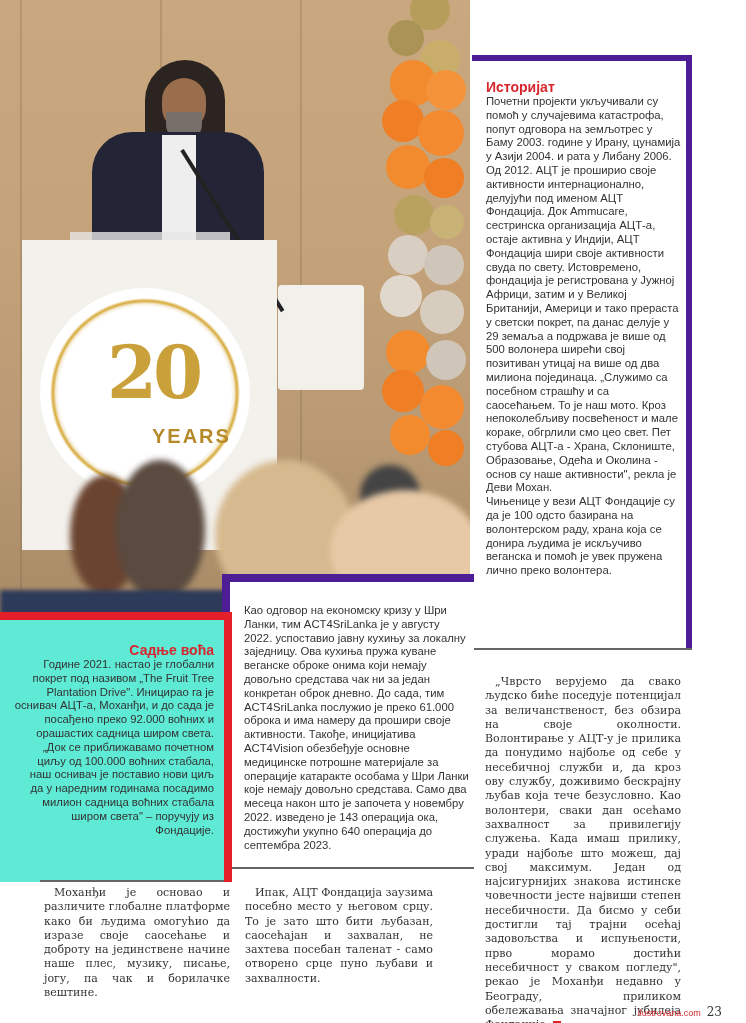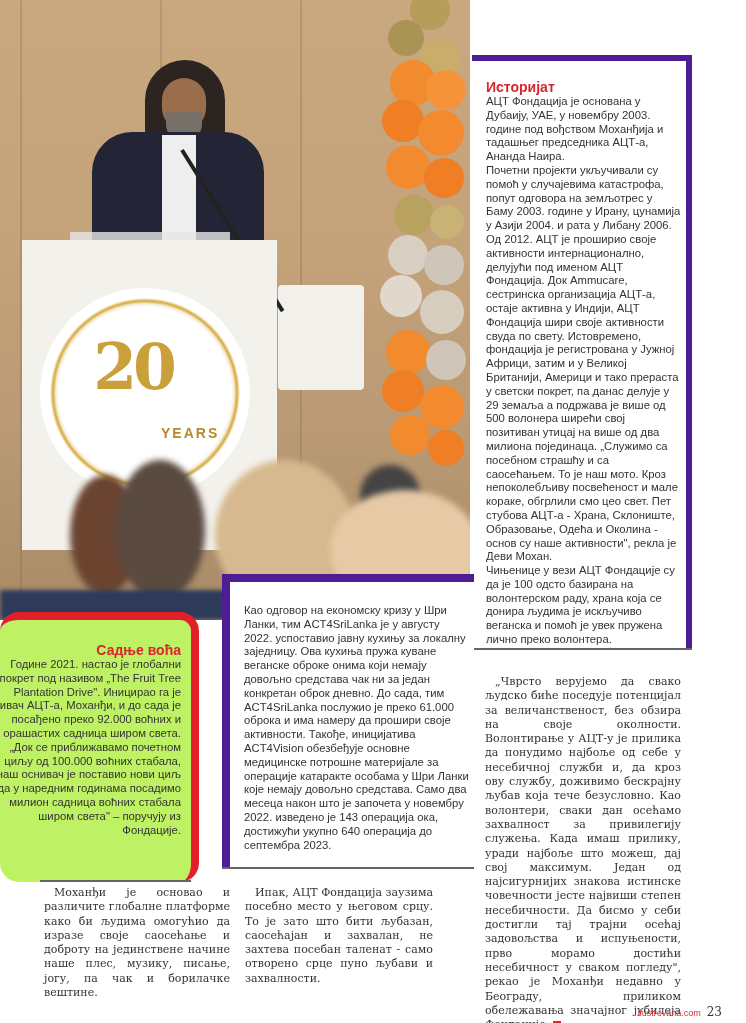--- a/index.html
+++ b/index.html
@@ -11,44 +11,44 @@
   .speaker-hair { position:absolute; left:145px; top:60px; width:80px; height:90px; border-radius:40px 40px 20px 20px; background:#2c2420; }
   .speaker-face { position:absolute; left:162px; top:78px; width:44px; height:52px; border-radius:22px; background:#9a6d4c; }
   .speaker-beard { position:absolute; left:166px; top:112px; width:36px; height:30px; border-radius:0 0 18px 18px; background:#777068; }
   .speaker-body { position:absolute; left:92px; top:132px; width:172px; height:110px; border-radius:40px 40px 0 0; background:#232536; }
   .speaker-shirt { position:absolute; left:162px; top:135px; width:34px; height:105px; background:#eee; }
   .mic-stand { position:absolute; left:180px; top:150px; width:4px; height:190px; background:#222; transform:rotate(-32deg); transform-origin:top; }
   .podium { position:absolute; left:22px; top:240px; width:255px; height:310px; background:#f3f1ec; }
   .podium-top { position:absolute; left:70px; top:232px; width:160px; height:8px; background:rgba(230,230,230,0.8); }
   .seal { position:absolute; left:40px; top:288px; width:210px; height:210px; border-radius:50%;
           background:radial-gradient(circle,#fff 0 58%,#f6efdc 60%,#d7a93a 62%,#fff 64%,#fff 88%,#d29a2a 90%,#b88420 100%); }
-  .seal-num { position:absolute; left:48px; top:330px; width:170px; text-align:center; font-family:"DejaVu Serif", serif;
-              font-size:63px; font-weight:bold; color:#caa03a; letter-spacing:-4px; }
-  .seal-years { position:absolute; left:161px; top:425px; font-size:14px; color:#b48a2a; letter-spacing:2px; font-family:"Liberation Sans", sans-serif; font-weight:bold; }
+  .seal-num { position:absolute; left:68px; top:330px; width:170px; text-align:center; font-family:"DejaVu Serif", serif;
+              font-size:72px; font-weight:bold; color:#caa03a; letter-spacing:-4px; }
+  .seal-years { position:absolute; left:152px; top:425px; font-size:20px; color:#b48a2a; letter-spacing:2px; font-family:"Liberation Sans", sans-serif; font-weight:bold; }
   .ac-unit { position:absolute; left:278px; top:285px; width:86px; height:105px; background:#f2f0ea; border-radius:4px; }
   .balloons { position:absolute; left:380px; top:0; width:92px; height:480px; }
   .bal { position:absolute; border-radius:50%; }
   .audience { position:absolute; left:0; top:450px; width:470px; height:170px; }
   .head { position:absolute; border-radius:50%; filter:blur(3px); }
   .caption { position:absolute; left:306px; top:161px; width:90px; font-family:"Liberation Sans", sans-serif; font-weight:bold;
              font-size:8.5px; line-height:12px; color:#fff; }
 
   .box { position:absolute; background:#fff; border:6px solid #4c1d95; box-sizing:border-box; }
   .box h3 { margin:0; color:#d7262e; font-family:"Liberation Sans", sans-serif; font-weight:bold; font-size:14px; }
   .box p { margin:0; font-family:"Liberation Sans", sans-serif; font-size:11.3px; line-height:13.8px; color:#333; }
 
   .box-hist { left:472px; top:55px; width:220px; height:595px; border-left:none; border-bottom:none; }
   .box-hist .inner { position:absolute; left:14px; top:18px; width:195px; }
   .box-hist .bottom-rule { position:absolute; left:0; right:-6px; bottom:0; height:2px; background:#666; }
 
   .box-sri { left:222px; top:574px; width:252px; height:295px; border-right:none; border-bottom:none; border-width:8px; }
   .box-sri .inner { position:absolute; left:14px; top:22px; width:225px; }
   .box-sri .bottom-rule { position:absolute; left:-8px; right:0; bottom:0; height:2px; background:#666; }
 
-  .box-fruit { left:0; top:612px; width:199px; height:270px; border-left:none; border-top:8px solid #e3202a; border-right:8px solid #e3202a; border-bottom:none; background:#bef264;border-radius:19px; }
+  .box-fruit { left:0; top:612px; width:232px; height:270px; border-left:none; border-top:8px solid #e3202a; border-right:8px solid #e3202a; border-bottom:none; background:#5eead4; }
   .box-fruit .inner { position:absolute; right:10px; top:22px; width:200px; text-align:right; }
   .box-fruit h3 { text-align:right; }
   .box-fruit .bottom-rule { position:absolute; left:40px; right:0; bottom:0; height:2px; background:#666; }
 
   .col { position:absolute; font-family:"DejaVu Serif", serif; font-size:11px; line-height:14.3px; color:#333; text-align:justify; margin:0; }
   .col p { margin:0; text-indent:10px; }
   .col-1 { left:44px; top:886px; width:186px; }
   .col-2 { left:245px; top:886px; width:188px; }
   .col-3 { left:485px; top:675px; width:196px; }
   .endmark { display:inline-block; width:8px; height:8px; background:#e3202a; margin-left:4px; vertical-align:middle; }
@@ -111,21 +111,20 @@
     <div class="head" style="left:360px;top:15px;width:60px;height:60px;background:#444"></div>
     <div class="head" style="left:330px;top:40px;width:150px;height:120px;background:#e7c9a6"></div>
     <div style="position:absolute;left:0;top:140px;width:230px;height:30px;background:#2e3a5a;filter:blur(2px)"></div>
   </div>
 
 </div>
 
 <div class="box box-hist">
   <div class="inner">
     <h3>Историјат</h3>
-    <p>АЦТ Фондација је основана у Дубаију, УАЕ, у новембру 2003. године под вођством Моханђија и тадашњег председника АЦТ-а, Ананда Наира.</p>
     <p>Почетни пројекти укључивали су помоћ у случајевима катастрофа, попут одговора на земљотрес у Баму 2003. године у Ирану, цунамија у Азији 2004. и рата у Либану 2006. Од 2012. АЦТ је проширио своје активности интернационално, делујући под именом АЦТ Фондација. Док Ammucare, сестринска организација АЦТ-а, остаје активна у Индији, АЦТ Фондација шири своје активности свуда по свету. Истовремено, фондација је регистрована у Јужној Африци, затим и у Великој Британији, Америци и тако прераста у светски покрет, па данас делује у 29 земаља а подржава је више од 500 волонера ширећи свој позитиван утицај на више од два милиона појединаца. „Служимо са посебном страшћу и са саосећањем. То је наш мото. Кроз непоколебљиву посвећеност и мале кораке, обгрлили смо цео свет. Пет стубова АЦТ-а - Храна, Склониште, Образовање, Одећа и Околина - основ су наше активности", рекла је Деви Мохан.</p>
     <p>Чињенице у вези АЦТ Фондације су да је 100 одсто базирана на волонтерском раду, храна која се донира људима је искључиво веганска и помоћ је увек пружена лично преко волонтера.</p>
   </div>
   <div class="bottom-rule"></div>
 </div>
 
 <div class="box box-sri">
   <div class="inner">
     <p>Као одговор на економску кризу у Шри Ланки, тим ACT4SriLanka је у августу 2022. успоставио јавну кухињу за локалну заједницу. Ова кухиња пружа куване веганске оброке онима који немају довољно средстава чак ни за један конкретан оброк дневно. До сада, тим ACT4SriLanka послужио је преко 61.000 оброка и има намеру да прошири своје активности. Такође, иницијатива ACT4Vision обезбеђује основне медицинске потрошне материјале за операције катаракте особама у Шри Ланки које немају довољно средстава. Само два месеца након што је започета у новембру 2022. изведено је 143 операција ока, достижући укупно 640 операција до септембра 2023.</p>
   </div>

